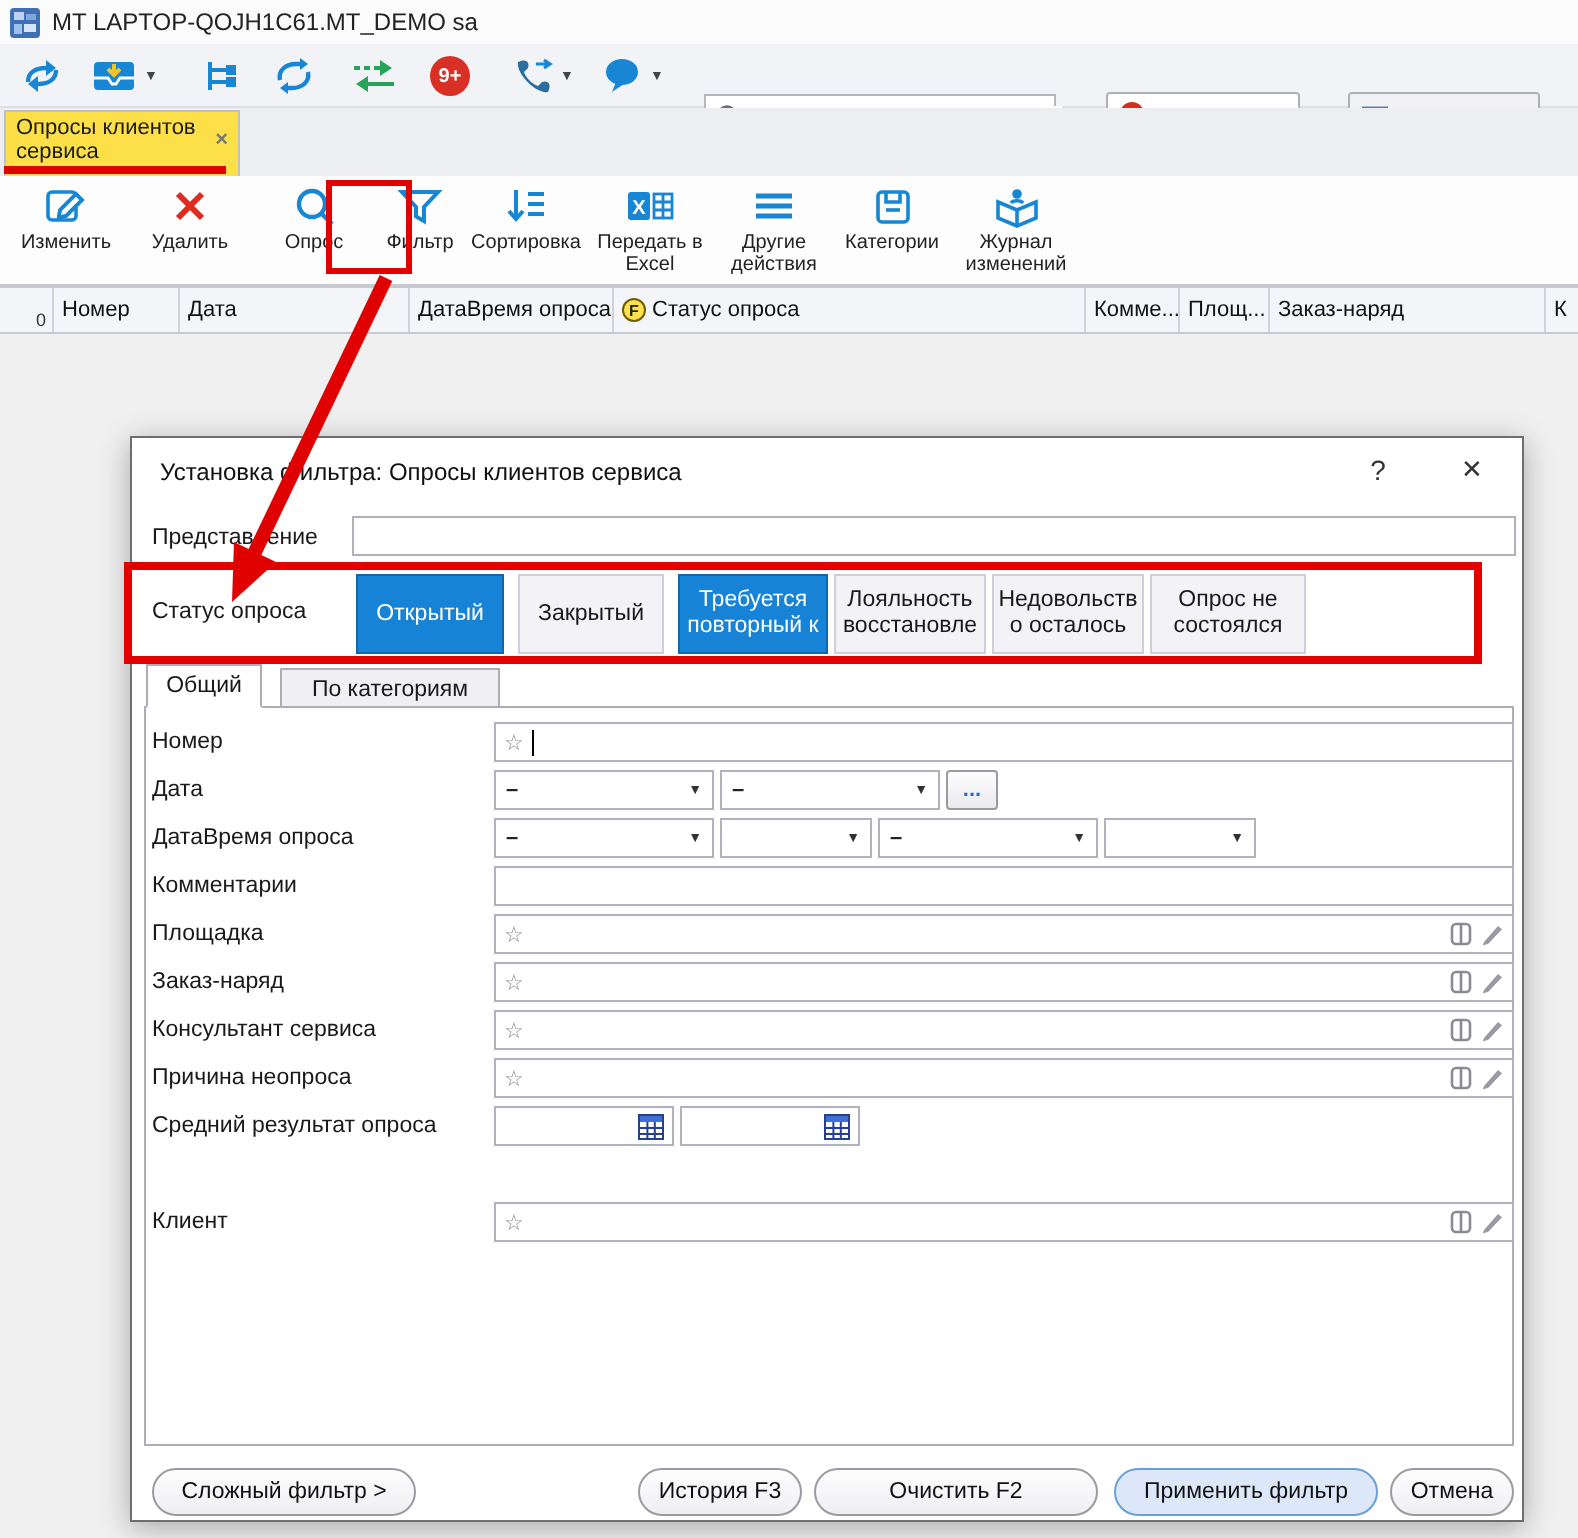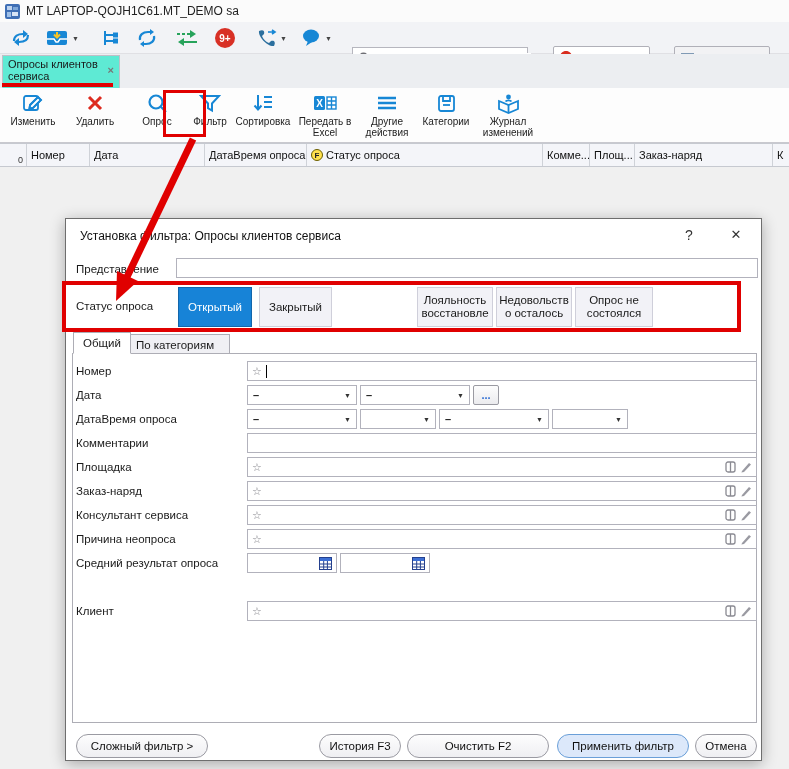--- a/index.html
+++ b/index.html
@@ -25,21 +25,21 @@
                border:1px solid #b6b6be; display:flex; align-items:center; padding:0 5px; }
   .searchbox input { border:none; outline:none; flex:1; font-size:11.5px; font-family:inherit; margin-left:5px; color:#333; }
   .searchbox input::placeholder { color:#9b9ba2; }
   .tbtn { position:absolute; top:24px; height:25px; background:#fff; border:1px solid #b0b0b8; border-radius:2px;
           display:flex; align-items:center; padding:0 6px; font-size:11.5px; }
   .tbtn.dim { background:#f2f2f4; color:#333; }
   .tbtn .cr { font-size:7px; color:#555; margin-left:8px; }
 
   
   .tabband { position:absolute; left:0; top:54px; width:789px; height:34px; background:#eceef1; }
-  .pagetab { position:absolute; left:2px; top:1px; width:118px; height:33px; background:#5eead4;
+  .pagetab { position:absolute; left:2px; top:1px; width:118px; height:33px; background:#fde047;
              border:1px solid #bfbfc7; border-bottom:none; padding:2px 4px 0 5px; line-height:12px; font-size:11px; }
   .pagetab .x { position:absolute; right:5px; top:8px; color:#777; font-size:11px; font-weight:bold; }
 
   
   .ribbon { position:absolute; left:0; top:88px; width:789px; height:55px; background:#fdfdfd;
             border-bottom:1px solid #c9c9cf; display:flex; align-items:flex-start; padding:2px 0 0 4px; }
   .rbtn { width:54px; margin-right:1px; display:flex; flex-direction:column; align-items:center; text-align:center; }
   .rbtn .ric { height:26px; display:flex; align-items:center; justify-content:center; }
   .rbtn .rlb { font-size:10px; line-height:11px; color:#222; }
   .rbtn.w58 { width:58px; } .rbtn.w64 { width:64px; } .rbtn.w45 { width:46px; }
@@ -349,37 +349,41 @@
       <span></span>
     </div>
 
     <span class="dlabel abs" style="left:10px;top:81px">Статус опроса</span>
     <div class="stbtn sel" style="left:112px;width:74px">
       <span>Открытый</span>
     </div>
     <div class="stbtn" style="left:193px;width:73px">
       <span>Закрытый</span>
     </div>
+    <div class="stbtn sel" style="left:273px;width:75px">
+      <span>Требуется</span>
+      <span>повторный к</span>
+    </div>
     <div class="stbtn" style="left:351px;width:76px">
       <span>Лояльность</span>
       <span>восстановле</span>
     </div>
     <div class="stbtn" style="left:430px;width:76px">
       <span>Недовольств</span>
       <span>о осталось</span>
     </div>
     <div class="stbtn" style="left:509px;width:78px">
       <span>Опрос не</span>
       <span>состоялся</span>
     </div>
 
     <div class="dtab active" style="left:7px;width:58px">
       <span>Общий</span>
     </div>
-    <div class="dtab" style="left:54px;width:110px">
+    <div class="dtab" style="left:74px;width:110px">
       <span>По категориям</span>
     </div>
 
     <div class="panel">
 
       <div class="frow" style="top:7px">
         <span class="flabel">Номер</span>
         <div class="txt abs" style="left:174px;top:0;width:510px">
           <span class="star">☆</span>
           <span class="icurs"></span>

